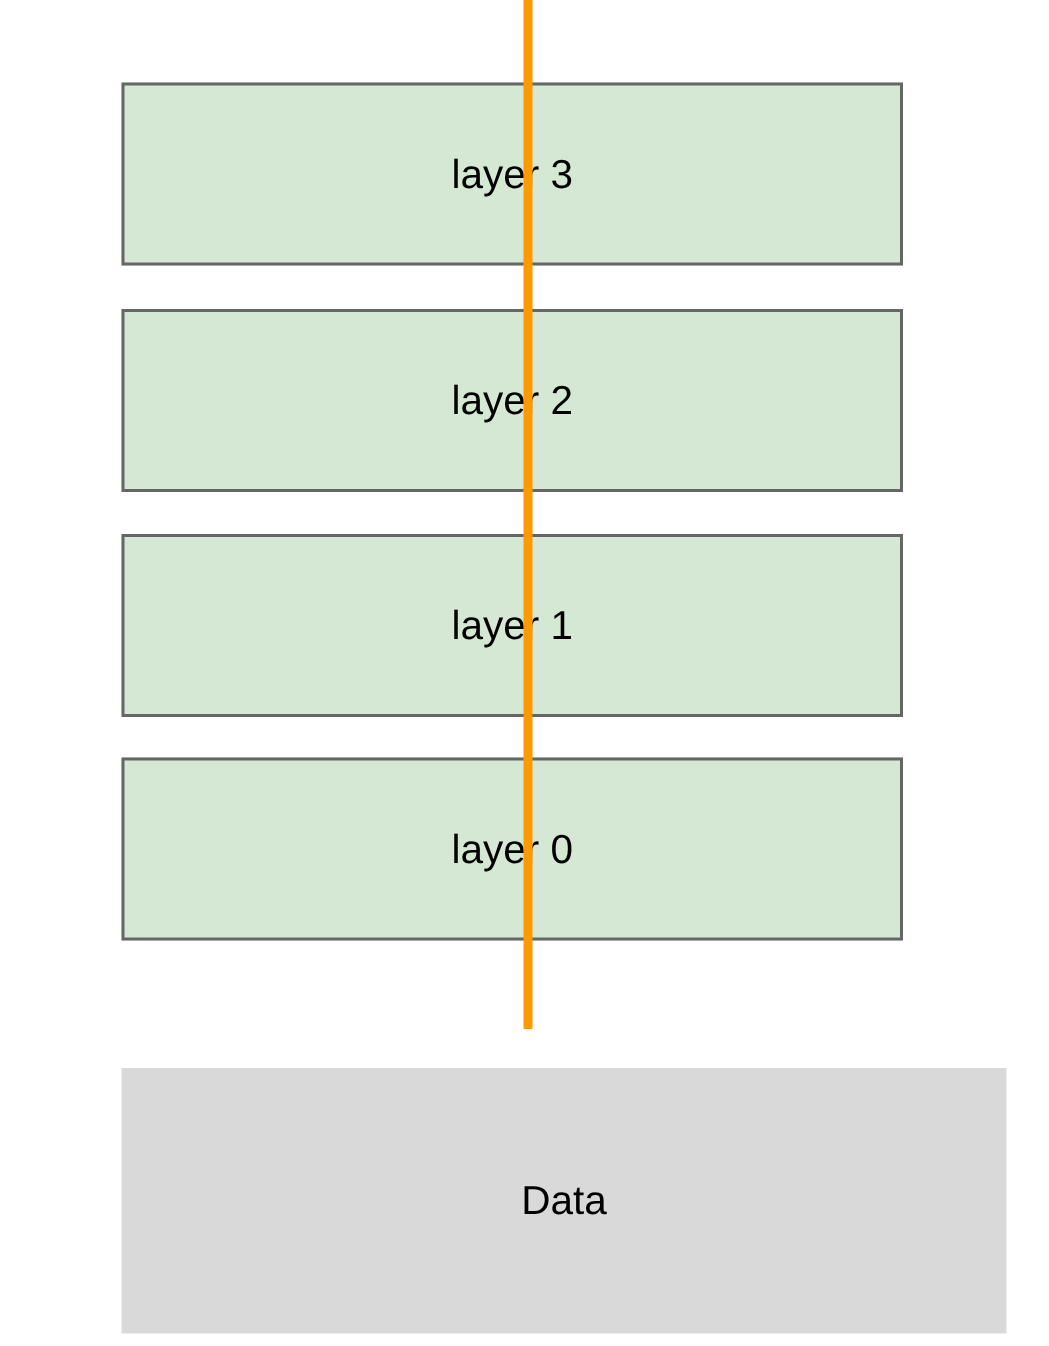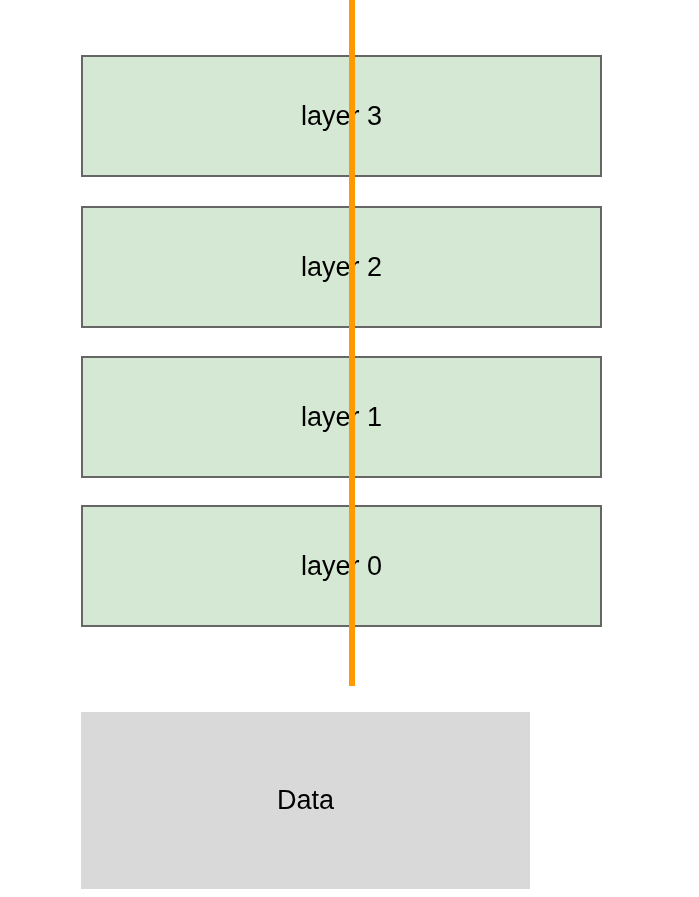--- a/index.html
+++ b/index.html
@@ -60,19 +60,19 @@
   </div>
 
   <div class="node layer-box" style="left:81px; top:356px; width:521px; height:122px;">
     <span class="node-label">layer 1</span>
   </div>
 
   <div class="node layer-box" style="left:81px; top:505px; width:521px; height:122px;">
     <span class="node-label">layer 0</span>
   </div>
 
-  <div class="node data-box" style="left:81px; top:712px; width:449px; height:177px;">
+  <div class="node data-box" style="left:81px; top:712px; width:590px; height:177px;">
     <span class="node-label">Data</span>
   </div>
 
   <div class="cut-line" style="left:349px; top:0px; width:6px; height:686px;"></div>
 
 </div>
 
 </body></html>

